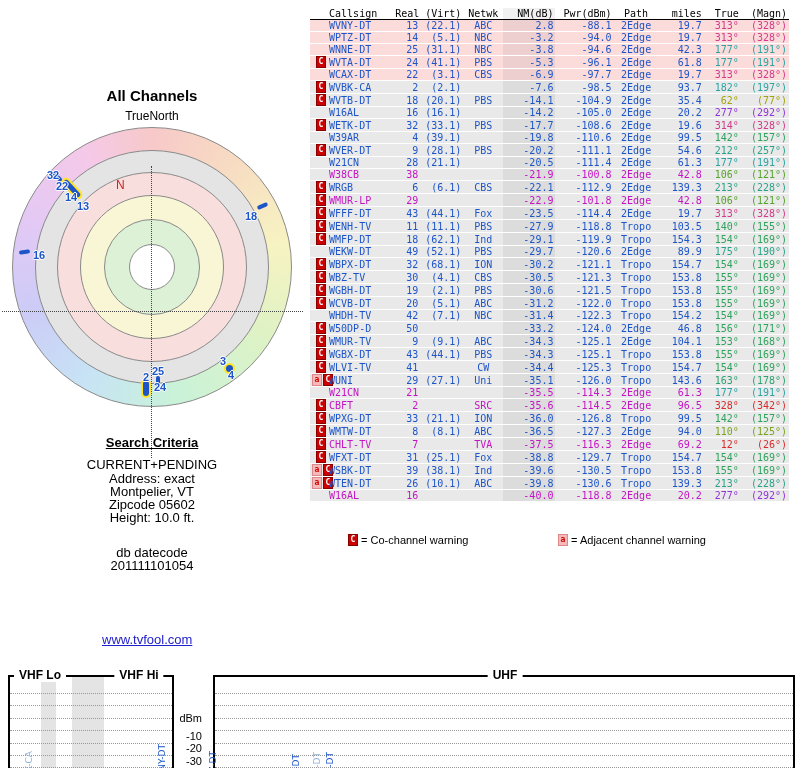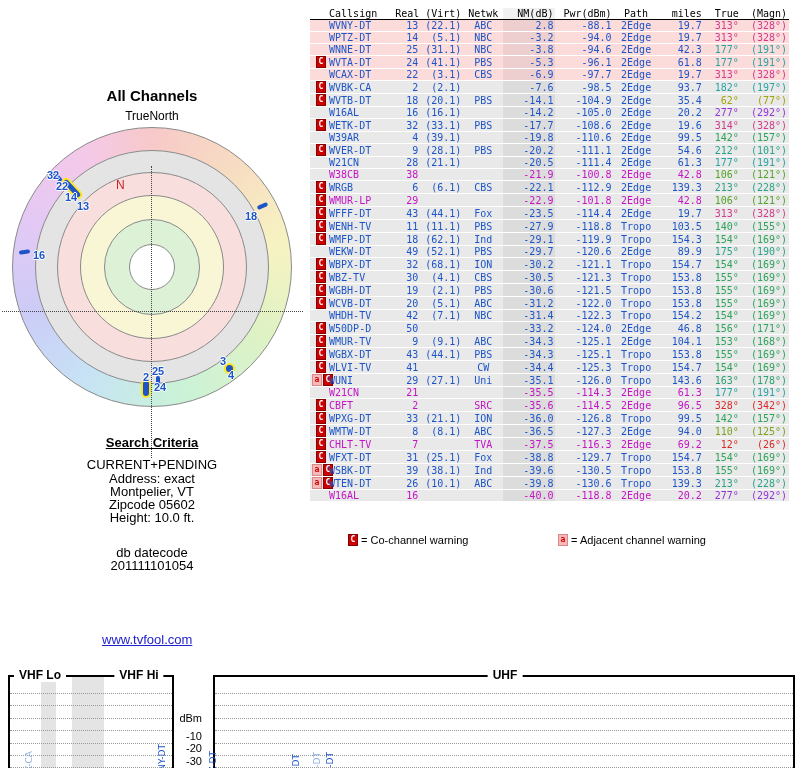--- a/index.html
+++ b/index.html
@@ -303,21 +303,21 @@
         <td class="fl"><span class="wb co">C</span></td>
         <td class="cs">WVER-DT</td>
         <td class="re">9</td>
         <td class="vi">(28.1)</td>
         <td class="nw">PBS</td>
         <td class="nm">-20.2</td>
         <td class="pw">-111.1</td>
         <td class="pa">2Edge</td>
         <td class="mi">54.6</td>
         <td class="tr" style="color:#2ba389">212°</td>
-        <td class="mg" style="color:#2ba389">(101°)</td>
+        <td class="mg" style="color:#2ba389">(257°)</td>
       </tr>
       <tr class="">
         <td class="fl"></td>
         <td class="cs">W21CN</td>
         <td class="re">28</td>
         <td class="vi">(21.1)</td>
         <td class="nw"></td>
         <td class="nm">-20.5</td>
         <td class="pw">-111.4</td>
         <td class="pa">2Edge</td>

